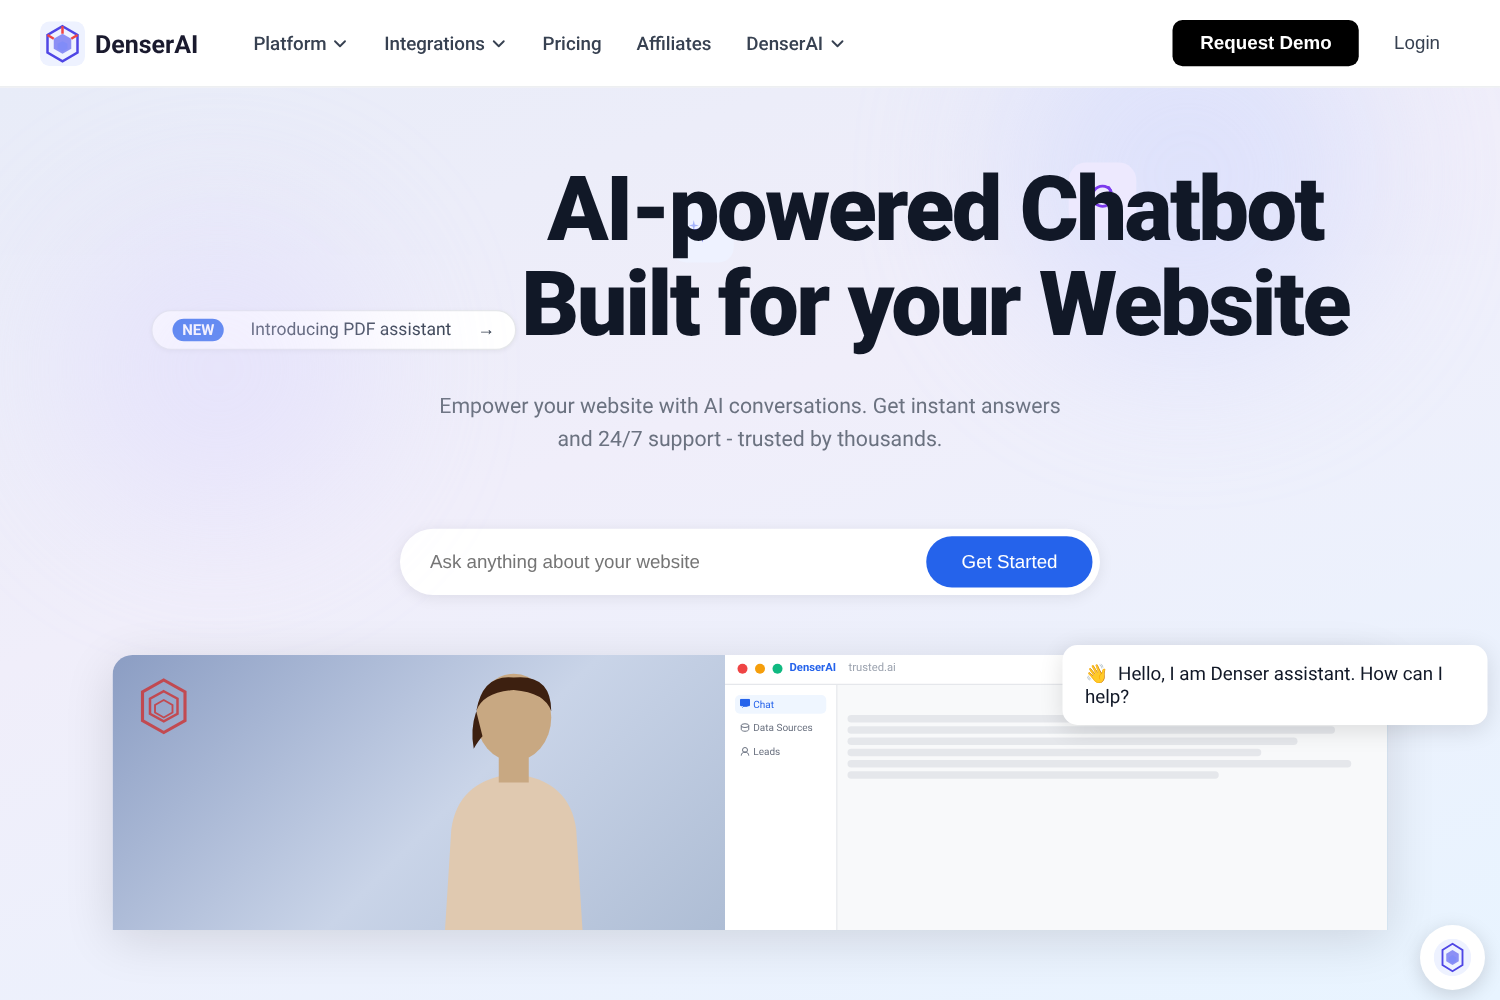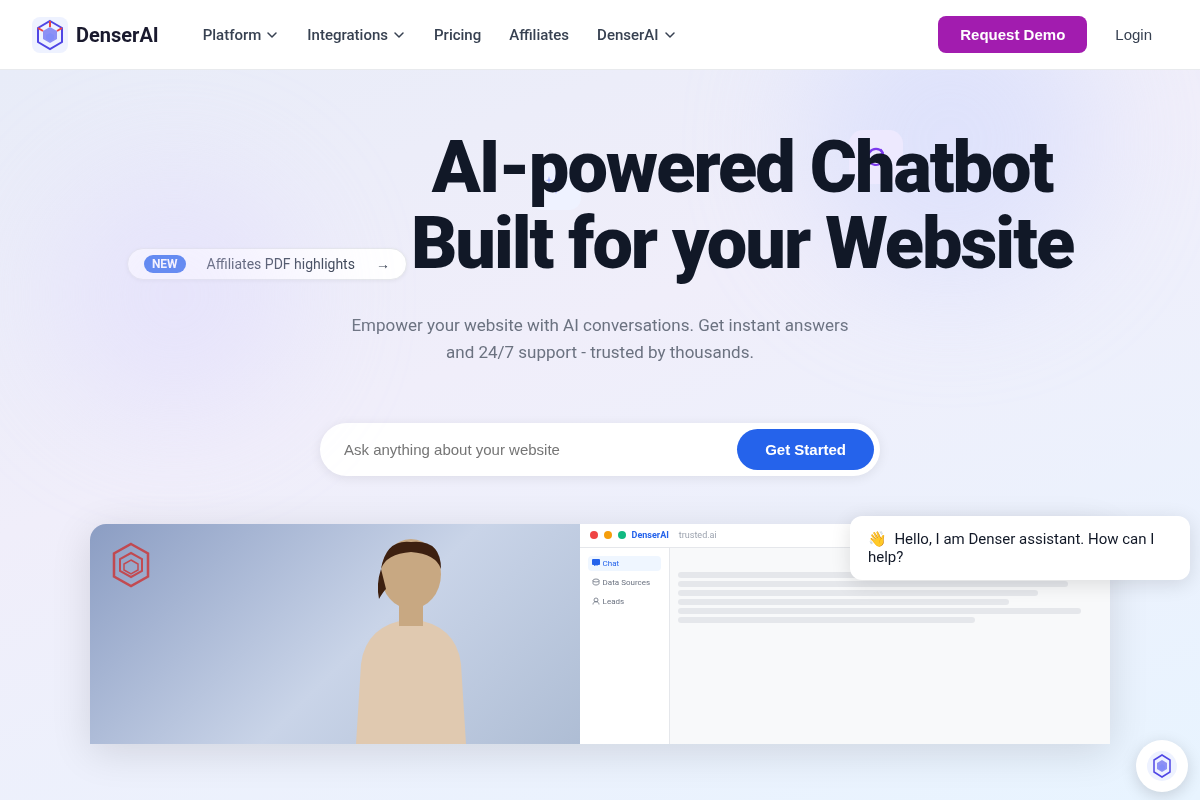--- a/index.html
+++ b/index.html
@@ -64,21 +64,21 @@
       width: 14px;
       height: 14px;
       display: inline-flex;
     }
     .navbar-right {
       display: flex;
       align-items: center;
       gap: 12px;
     }
     .btn-demo {
-      background: #a21caf;
+      background: #000000;
       color: #fff;
       border: none;
       padding: 10px 22px;
       border-radius: 8px;
       font-size: 15px;
       font-weight: 600;
       cursor: pointer;
     }
     .btn-login {
       background: transparent;
@@ -210,21 +210,21 @@
       color: #9ca3af;
       background: transparent;
     }
     .btn-get-started {
       background: #2563eb;
       color: #fff;
       border: none;
       padding: 12px 28px;
       border-radius: 999px;
       font-size: 15px;
-      font-weight: 700;
+      font-weight: 400;
       cursor: pointer;
       white-space: nowrap;
     }
 
     
     .dashboard-preview {
       position: relative;
       max-width: 1020px;
       margin: 0 auto;
       border-radius: 16px 16px 0 0;
@@ -433,21 +433,21 @@
   </div>
 </nav>
 
 <section class="hero">
   <div class="blob blob-1"></div>
   <div class="blob blob-2"></div>
 
   
   <div class="new-badge">
     <span class="new-pill">NEW</span>
-    <span>Affiliates PDF highlights</span>
+    <span>Introducing PDF assistant</span>
     <span class="badge-arrow">→</span>
   </div>
 
   
   <div style="position:relative; display:inline-block;">
     
     <div class="sparkle-icon">
       <svg width="26" height="26" viewBox="0 0 26 26" fill="none">
         <path d="M13 2 L14.5 10.5 L23 12 L14.5 13.5 L13 22 L11.5 13.5 L3 12 L11.5 10.5 Z" fill="#6366F1"></path>
         <path d="M6 4 L6.8 7.5 L10 8.3 L6.8 9.1 L6 12.6 L5.2 9.1 L2 8.3 L5.2 7.5 Z" fill="#A5B4FC"></path>

